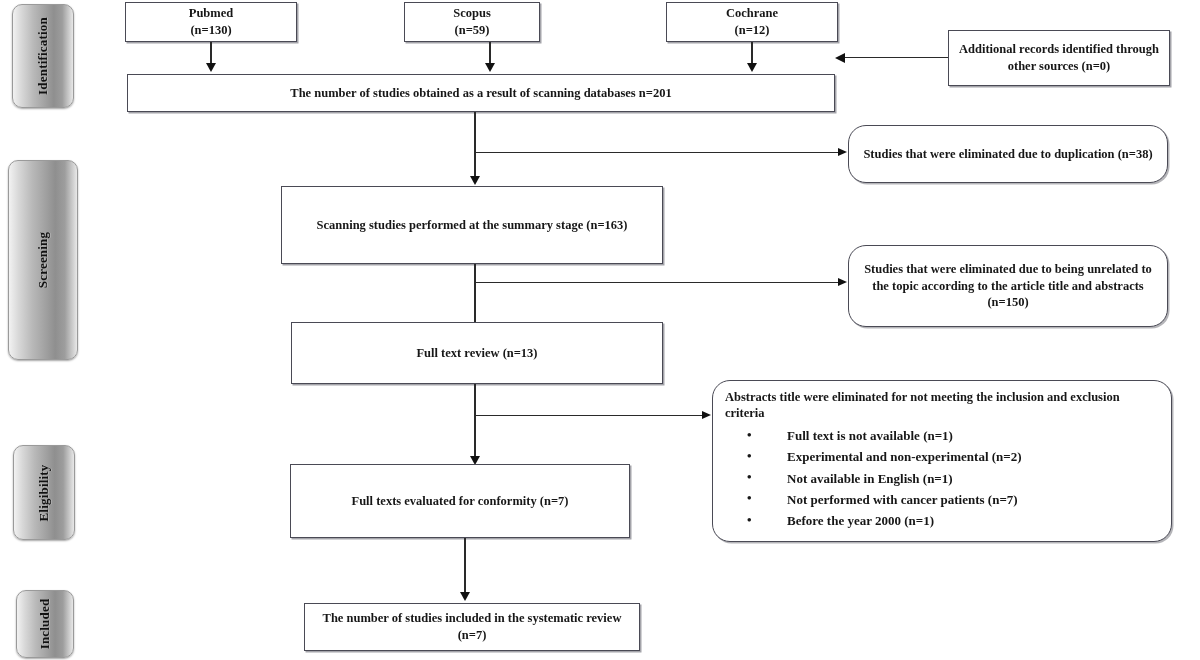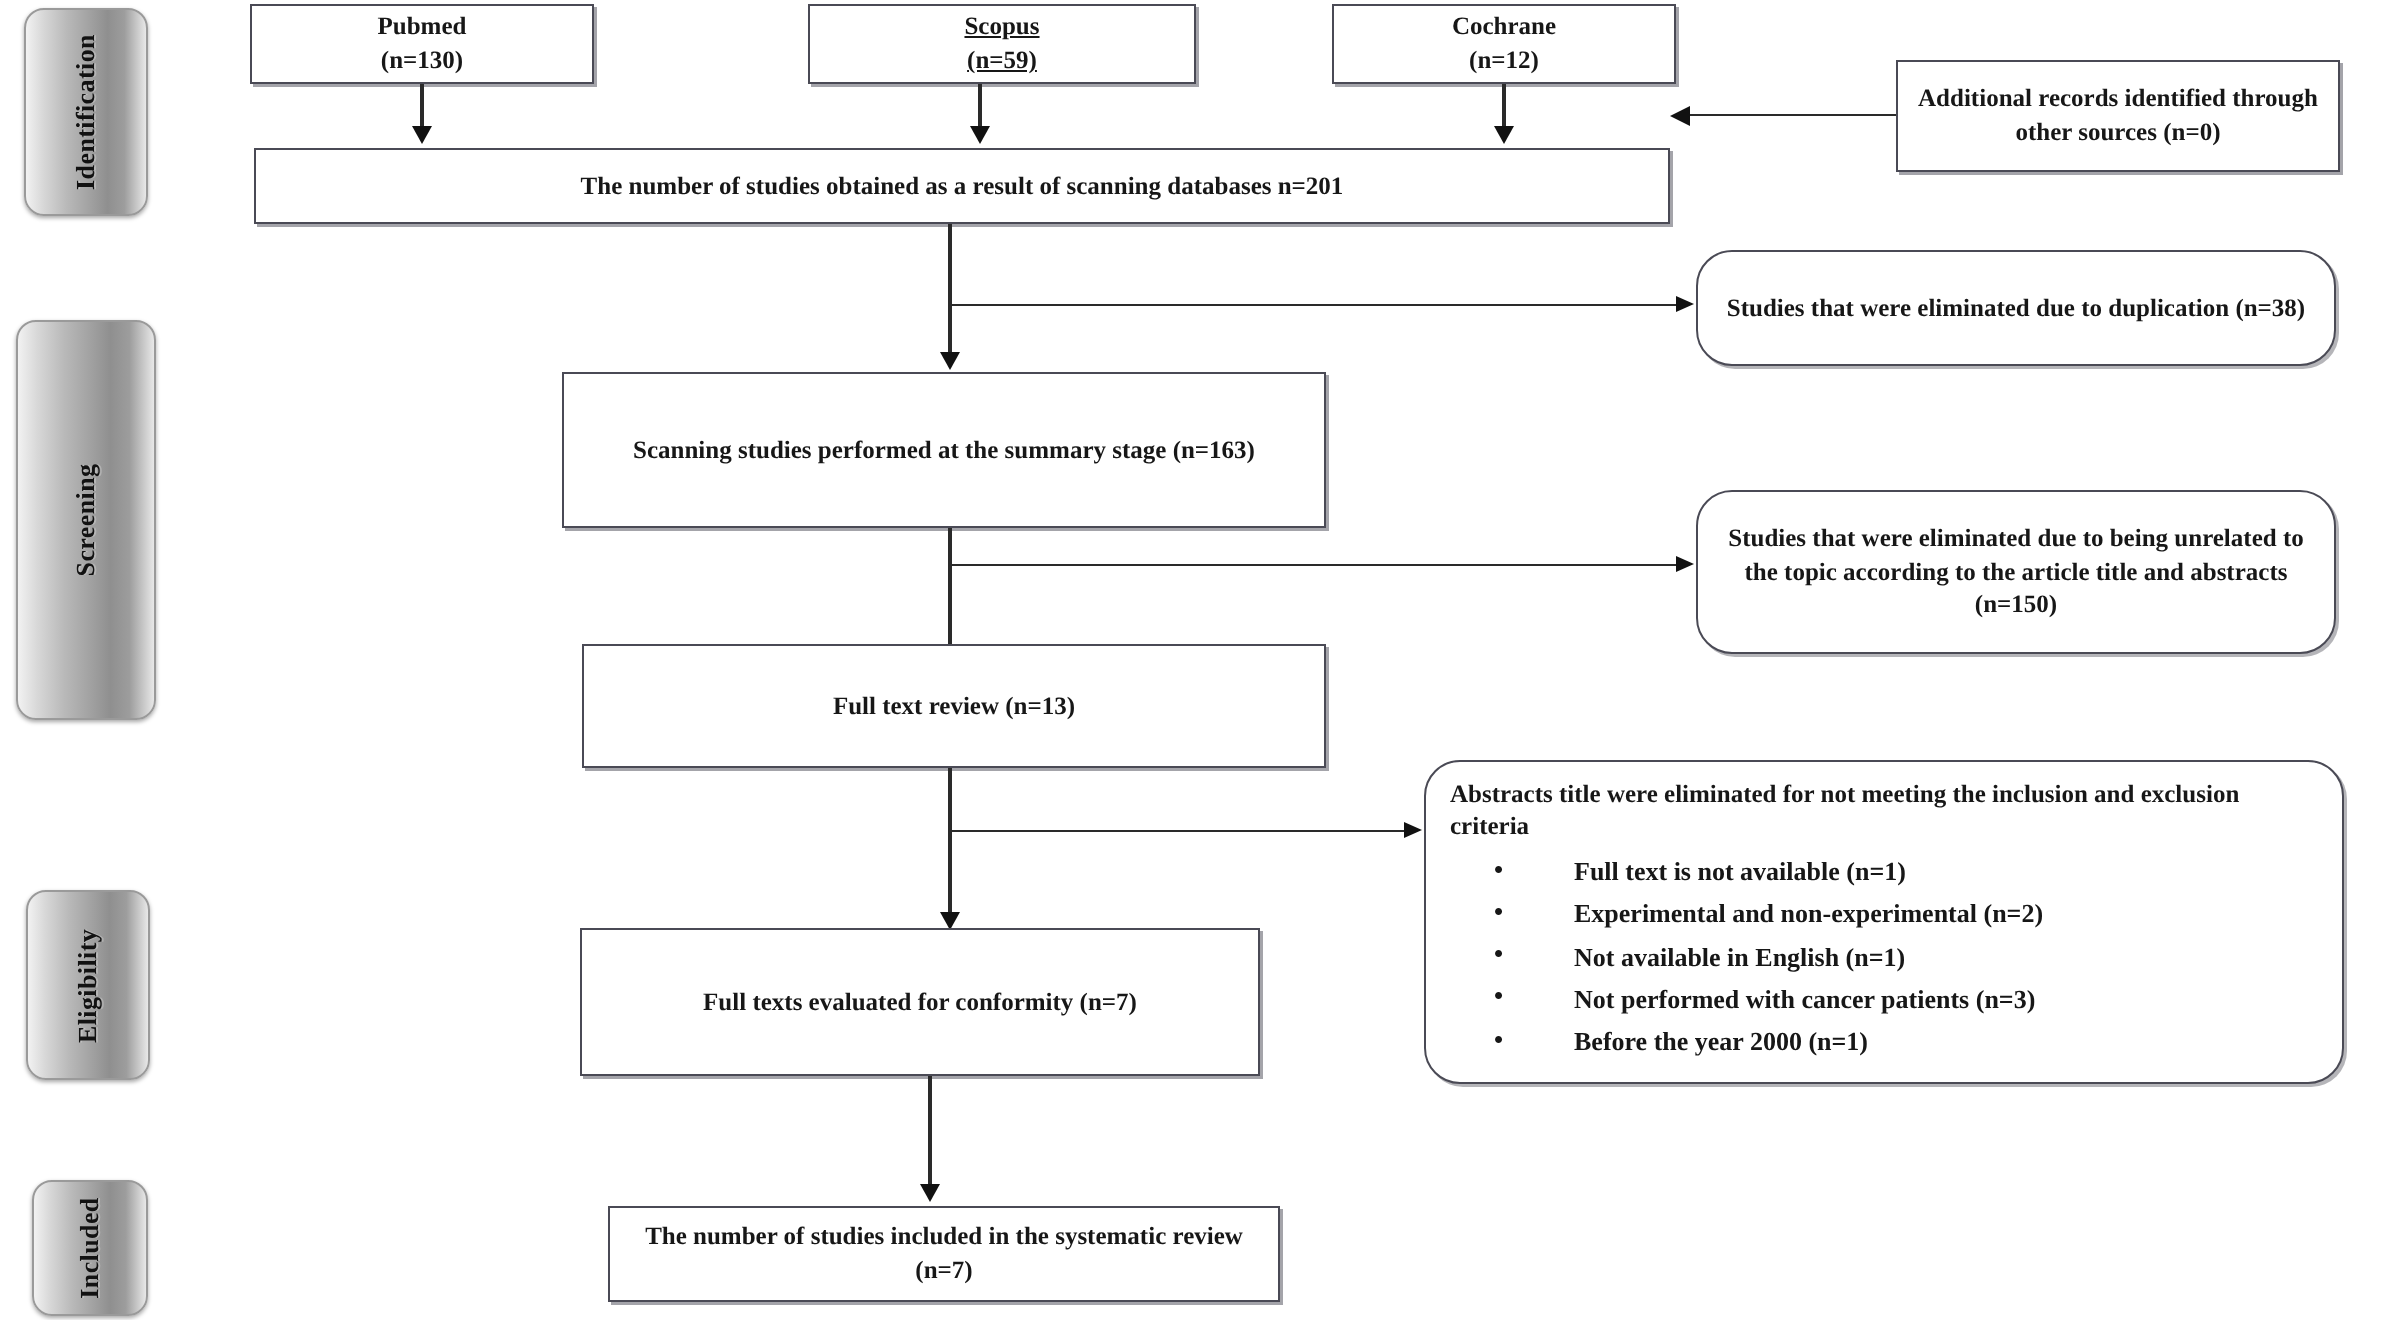--- a/index.html
+++ b/index.html
@@ -160,21 +160,21 @@
 
   <div class="stage-bar" style="left:16px; top:590px; width:58px; height:68px;">
     <span class="stage-label">Included</span>
   </div>
 
   <div class="box" style="left:125px; top:2px; width:172px; height:40px;">
     <span class="box-text" style="white-space:pre-line;">Pubmed
 (n=130)</span>
   </div>
 
-  <div class="box" style="left:404px; top:2px; width:194px; height:40px;text-decoration:underline;">
+  <div class="box" style="left:404px; top:2px; width:136px; height:40px;">
     <span class="box-text" style="white-space:pre-line;">Scopus
 (n=59)</span>
   </div>
 
   <div class="box" style="left:666px; top:2px; width:172px; height:40px;">
     <span class="box-text" style="white-space:pre-line;">Cochrane
 (n=12)</span>
   </div>
 
   <div class="box" style="left:948px; top:30px; width:222px; height:56px;">
@@ -222,21 +222,21 @@
     <span class="box-text">Full text review (n=13)</span>
   </div>
 
   <div class="box rounded left-align" style="left:712px; top:380px; width:460px; height:162px;">
     <div style="width:100%;">
       <span class="excl-head">Abstracts title were eliminated for not meeting the inclusion and exclusion criteria</span>
       <ul class="excl-list">
         <li>Full text is not available (n=1)</li>
         <li>Experimental and non-experimental (n=2)</li>
         <li>Not available in English (n=1)</li>
-        <li>Not performed with cancer patients (n=3)</li>
+        <li>Not performed with cancer patients (n=7)</li>
         <li>Before the year 2000 (n=1)</li>
       </ul>
     </div>
   </div>
 
   <div class="vline" style="left:474px; top:384px; height:74px;"></div>
   <div class="arrow-down" style="left:470px; top:456px;"></div>
   <div class="hline" style="left:474px; top:415px; width:228px;"></div>
   <div class="arrow-right" style="left:702px; top:411px;"></div>
 

